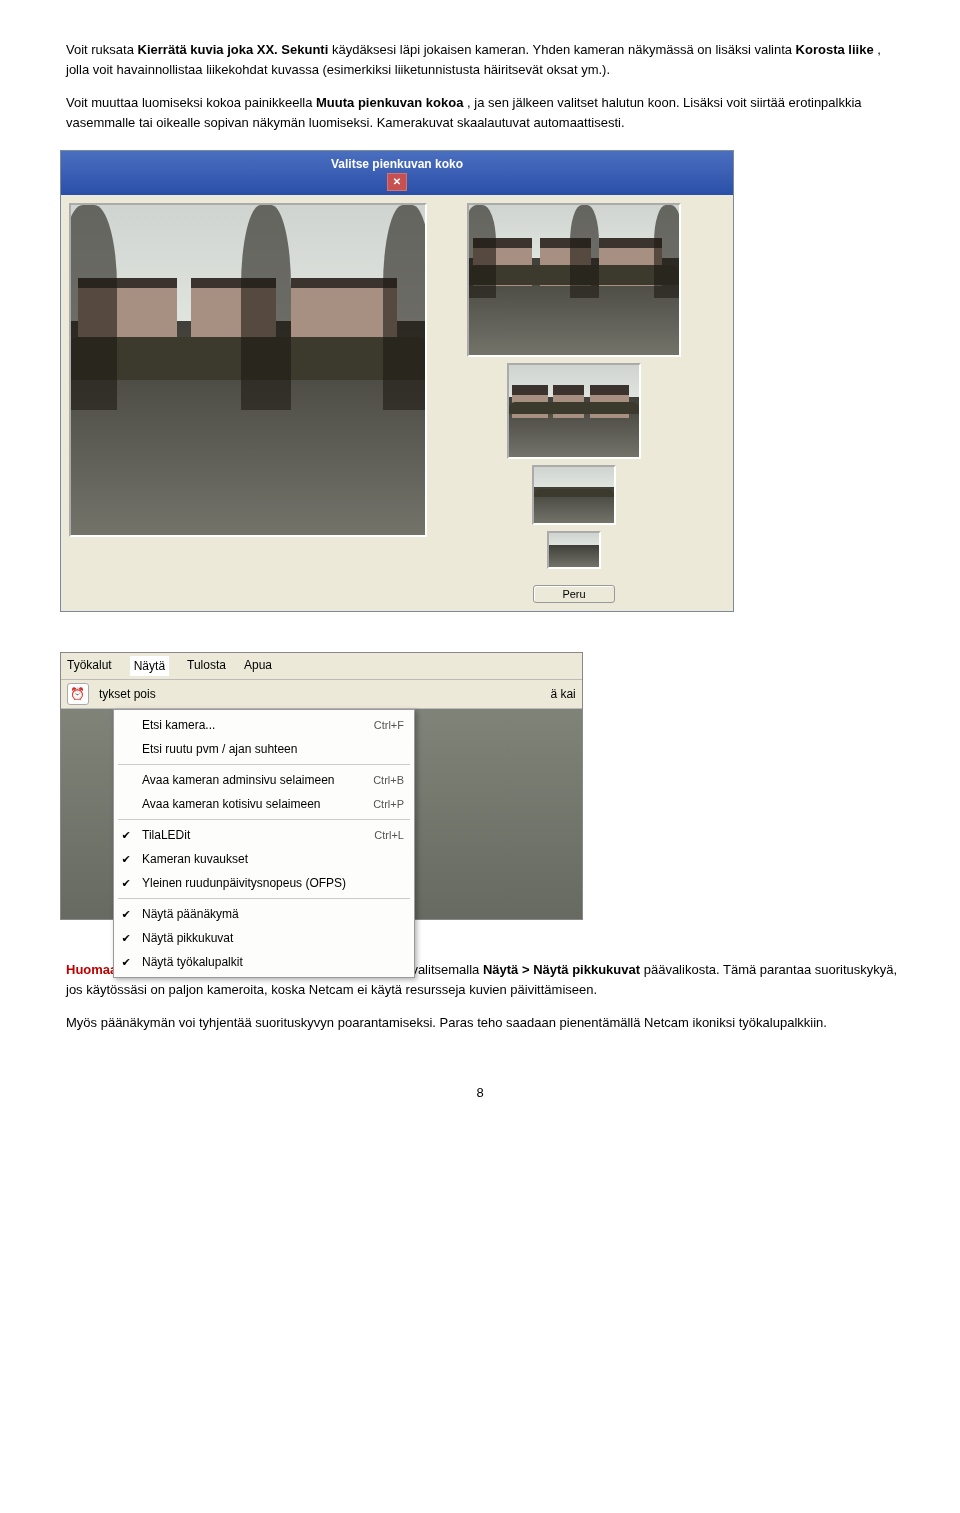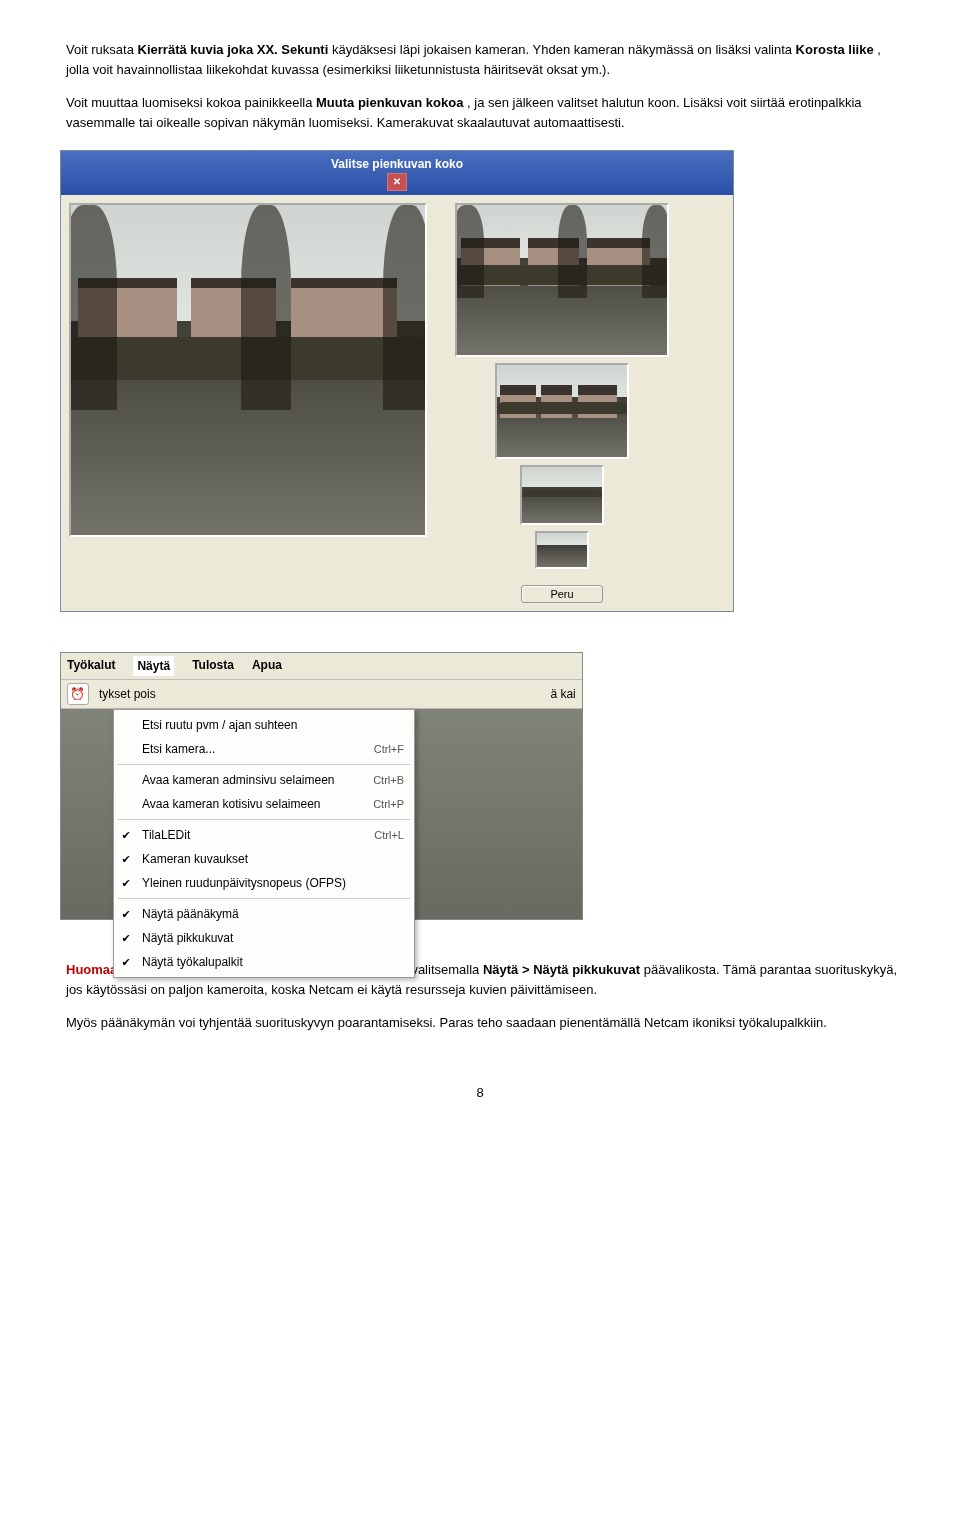--- a/index.html
+++ b/index.html
@@ -39,21 +39,21 @@
     color: #fff;
     width: 18px; height: 16px;
     text-align: center;
     font-size: 10px; line-height: 16px;
     border: 1px solid #fff3;
   }
   .winbody {
     background: #ece9d8;
     padding: 8px;
     display: flex;
-    gap: 20px;
+    gap: 32px;
   }
   .big-thumb {
     width: 54%;
     height: 330px;
     border: 2px inset #fff;
     background: #6b6e56;
     position: relative;
     overflow: hidden;
   }
   .thumb-col {
@@ -110,21 +110,20 @@
     font-family: Tahoma, sans-serif;
     font-size: 12px;
     background: #dcd7cf;
   }
   .menubar {
     background: #ece9d8;
     border-bottom: 1px solid #bbb;
     padding: 3px 6px;
     display: flex;
     gap: 18px;
-    font-weight: bold;
   }
   .menubar span { cursor: default; }
   .menubar .sel { background:#ffffff; padding:1px 4px; }
   .toolstrip {
     background:#ece9d8;
     border-bottom:1px solid #bbb;
     padding:3px 6px;
     display:flex;
     gap:10px;
     align-items:center;
@@ -234,27 +233,27 @@
   </div>
   <div class="toolstrip">
     <span class="icon">⏰</span>
     <span>tykset pois</span>
     <span style="margin-left:auto">ä kai</span>
   </div>
   <div class="backdrop">
     <div class="dropdown">
       <div class="row">
           <span class="chk"></span>
-          <span class="lbl">Etsi ruutu pvm / ajan suhteen</span>
-          <span class="kb"></span>
-        </div>
-      <div class="row">
-          <span class="chk"></span>
           <span class="lbl">Etsi kamera...</span>
           <span class="kb">Ctrl+F</span>
+        </div>
+      <div class="row">
+          <span class="chk"></span>
+          <span class="lbl">Etsi ruutu pvm / ajan suhteen</span>
+          <span class="kb"></span>
         </div>
       <hr>
       <div class="row">
           <span class="chk"></span>
           <span class="lbl">Avaa kameran adminsivu selaimeen</span>
           <span class="kb">Ctrl+B</span>
         </div>
       <div class="row">
           <span class="chk"></span>
           <span class="lbl">Avaa kameran kotisivu selaimeen</span>

